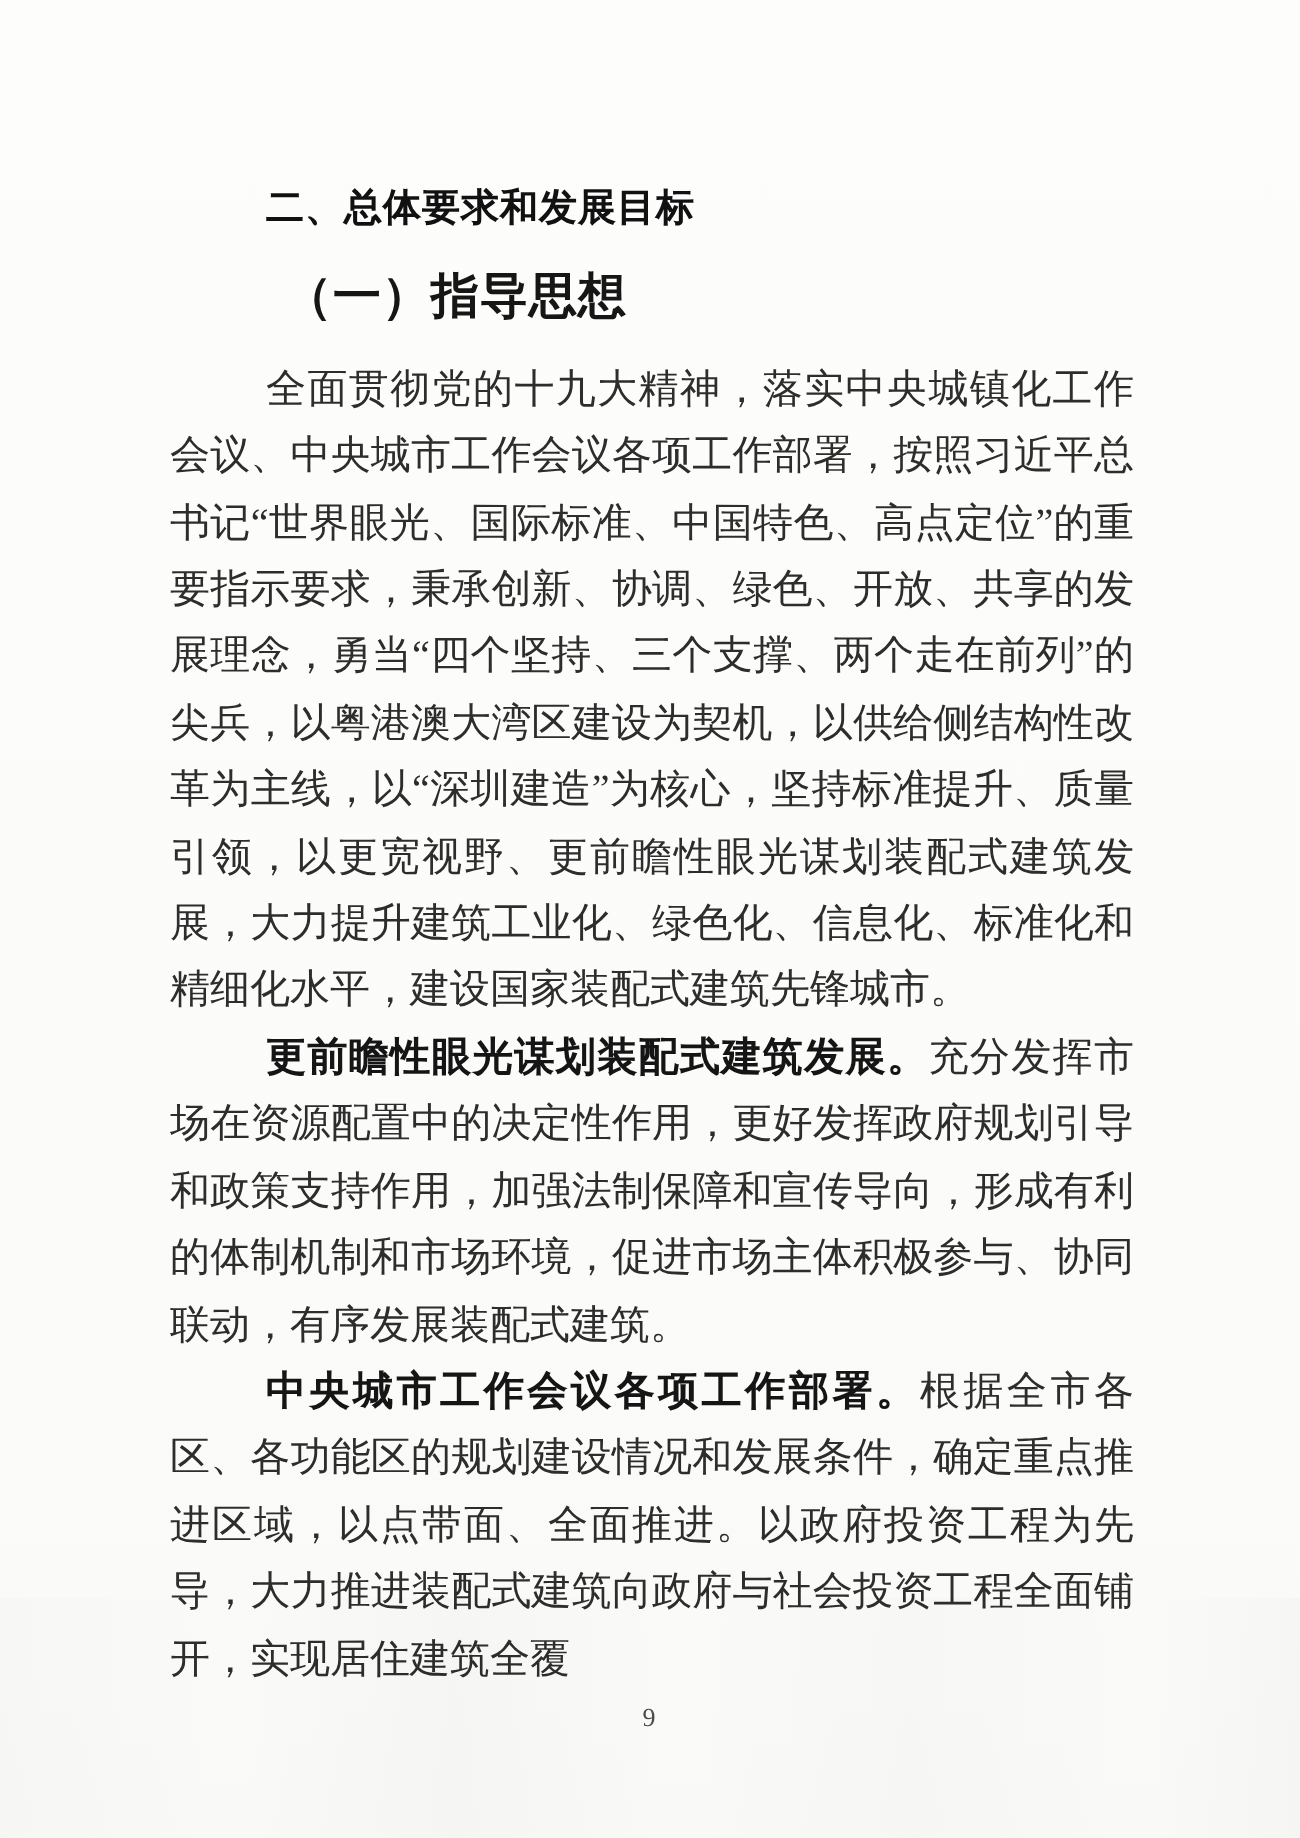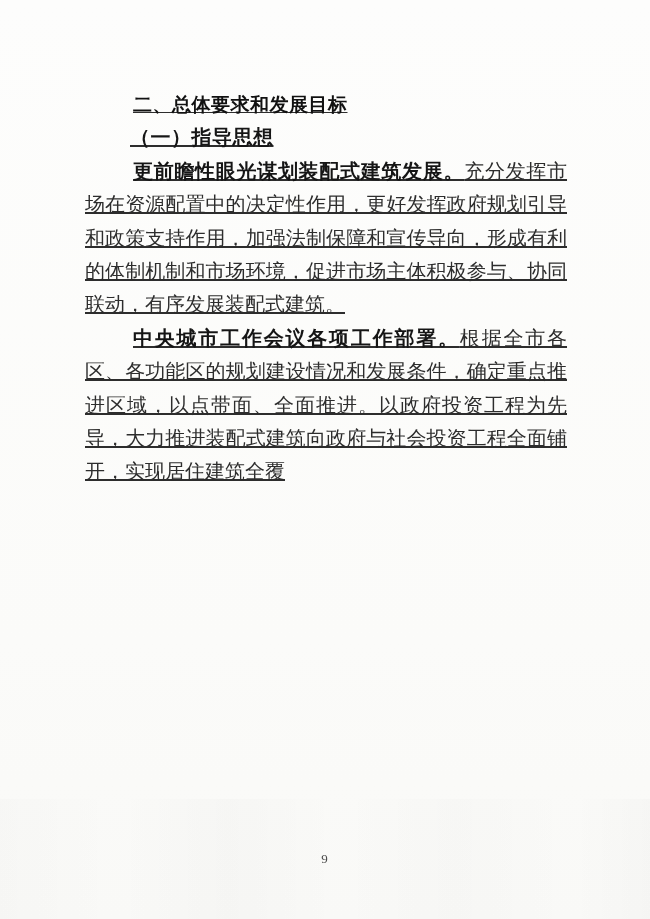--- a/index.html
+++ b/index.html
@@ -15,36 +15,35 @@
     background: linear-gradient(180deg, #fdfdfc 0%, #fbfbf9 70%, #f9f9f7 100%);
     overflow: hidden;
     font-family: "Liberation Serif", "DejaVu Serif", serif;
     color: #2d2d2d;
   }
   .content {
     position: absolute;
     left: 85px;
     top: 88px;
     width: 482px;
-    text-decoration: underline;
   }
   h1.chapter {
     margin: 0;
     padding-left: 48px;
     font-family: "DejaVu Sans", "Liberation Sans", sans-serif;
     font-size: 19px;
     font-weight: 900;
     line-height: 33.4px;
     color: #111111;
     letter-spacing: 0.5px;
   }
   h2.sub {
-    margin: 0;
+    margin: 12px;
     padding-left: 45px;
-    font-size: 20px;
+    font-size: 24px;
     font-weight: 700;
     line-height: 33.4px;
     color: #161616;
     letter-spacing: 0.5px;
   }
   p.para {
     margin: 0;
     font-size: 20px;
     line-height: 33.4px;
     text-align: justify;
@@ -82,20 +81,21 @@
 </head>
 <body>
 
 <main class="page">
   <section class="content">
 
     <h1 class="chapter">二、总体要求和发展目标</h1>
 
     <h2 class="sub">（一）指导思想</h2>
 
+    <p class="para"><span>全面贯彻党的十九大精神，落实中央城镇化工作会议、中央城市工作会议各项工作部署，按照习近平总书记“世界眼光、国际标准、中国特色、高点定位”的重要指示要求，秉承创新、协调、绿色、开放、共享的发展理念，勇当“四个坚持、三个支撑、两个走在前列”的尖兵，以粤港澳大湾区建设为契机，以供给侧结构性改革为主线，以“深圳建造”为核心，坚持标准提升、质量引领，以更宽视野、更前瞻性眼光谋划装配式建筑发展，大力提升建筑工业化、绿色化、信息化、标准化和精细化水平，建设国家装配式建筑先锋城市。</span></p>
 
 
     <p class="para"><b class="lead">更前瞻性眼光谋划装配式建筑发展。</b><span>充分发挥市场在资源配置中的决定性作用，更好发挥政府规划引导和政策支持作用，加强法制保障和宣传导向，形成有利的体制机制和市场环境，促进市场主体积极参与、协同联动，有序发展装配式建筑。</span></p>
 
     <p class="para"><b class="lead">中央城市工作会议各项工作部署。</b><span>根据全市各区、各功能区的规划建设情况和发展条件，确定重点推进区域，以点带面、全面推进。以政府投资工程为先导，大力推进装配式建筑向政府与社会投资工程全面铺开，实现居住建筑全覆</span></p>
 
   </section>
 
   <div class="scan-noise"></div>
 

